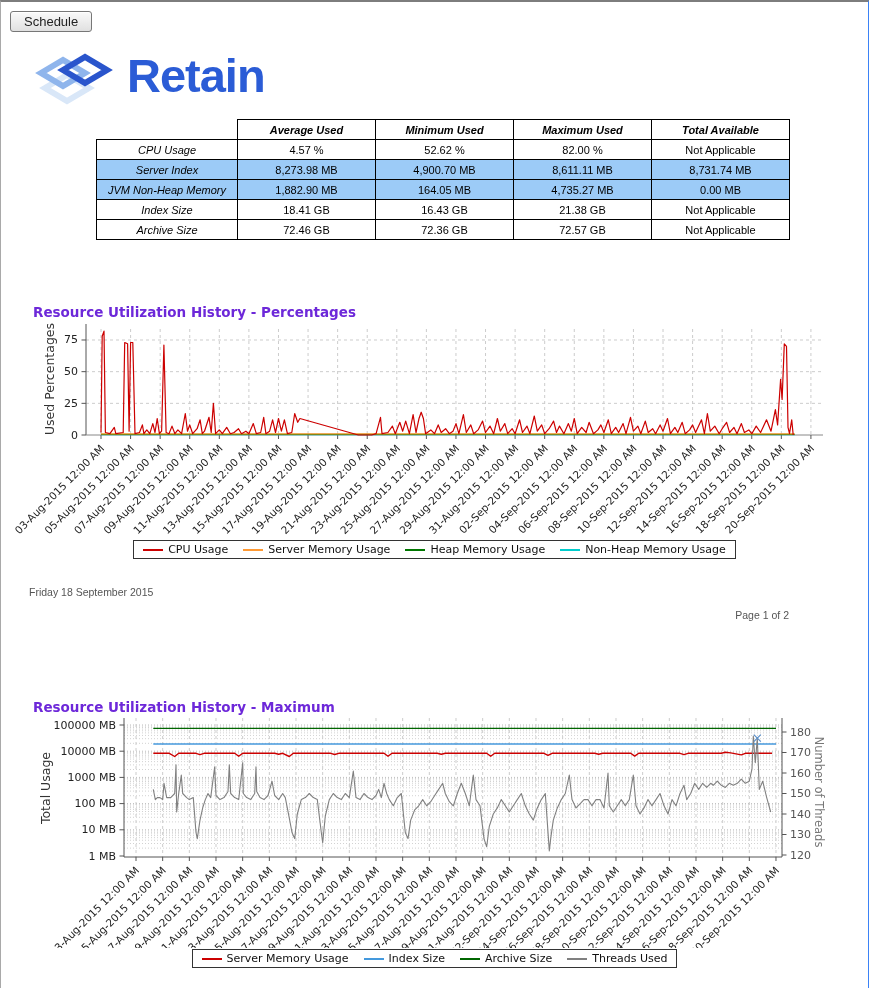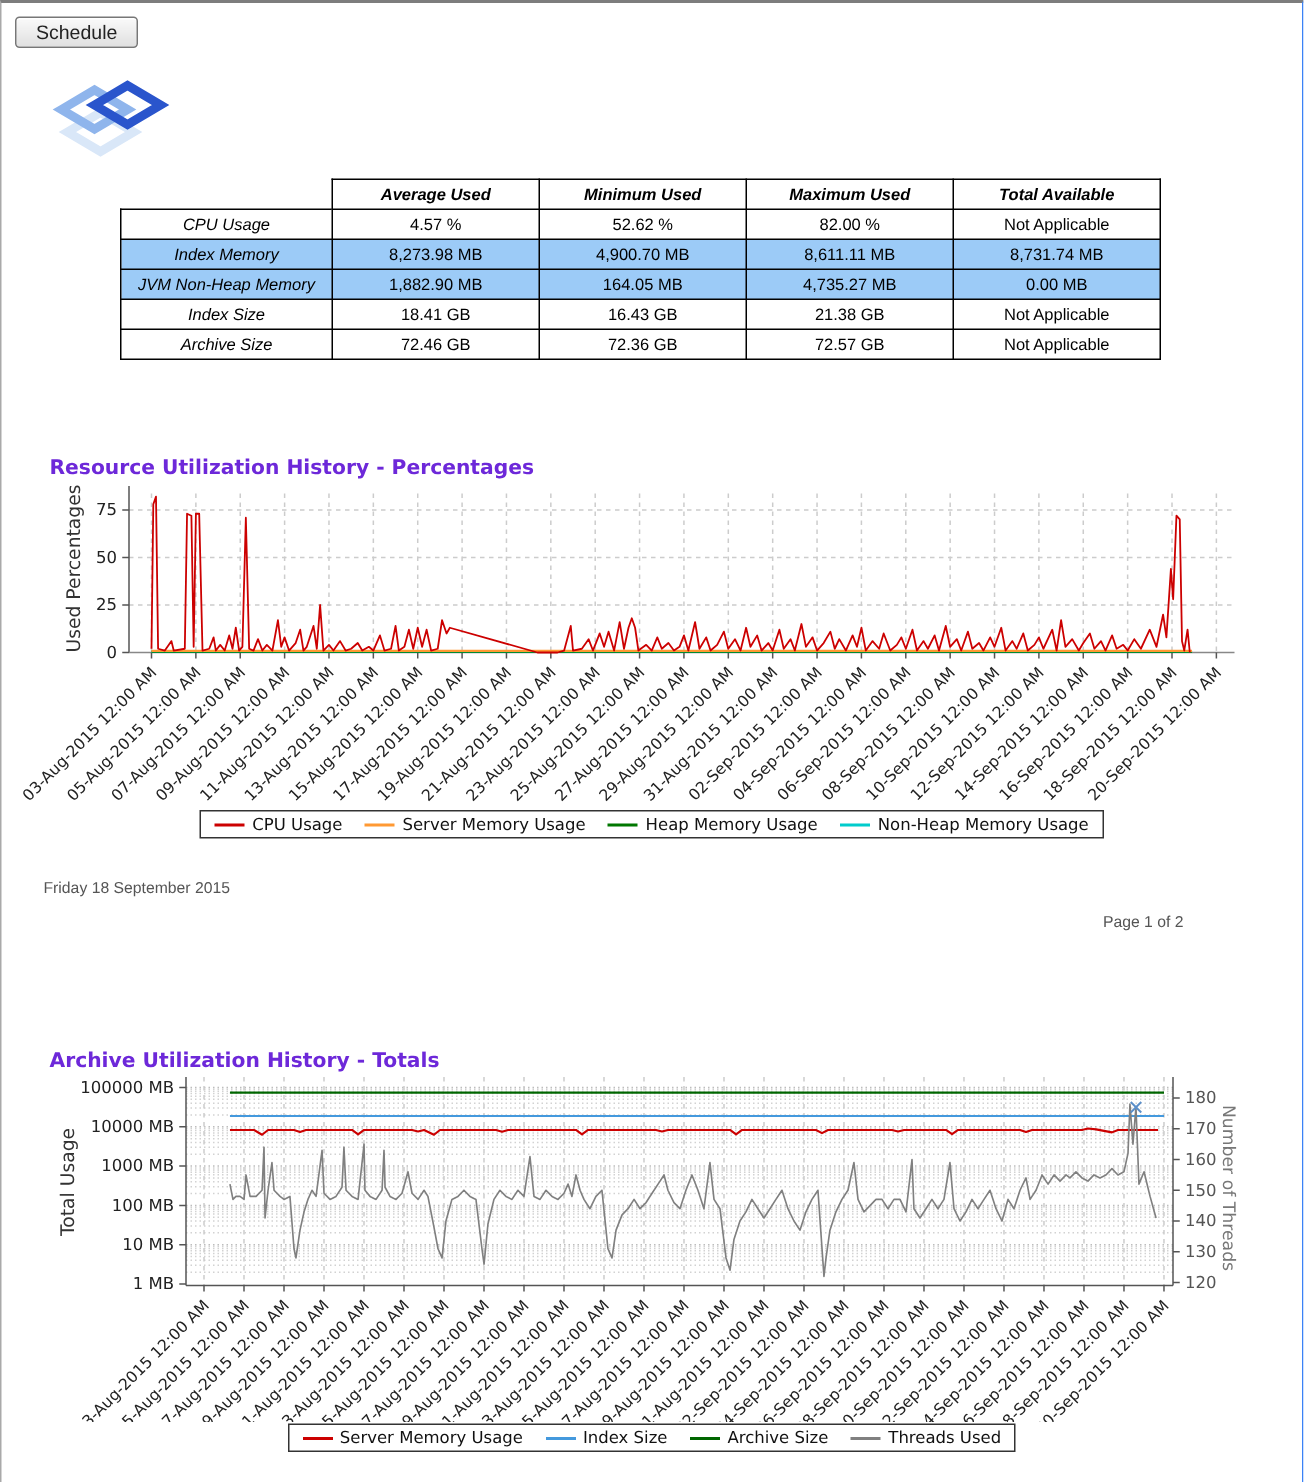--- a/index.html
+++ b/index.html
@@ -4,21 +4,21 @@
 <style>
   html,body{margin:0;padding:0;background:#fff;}
   .page{position:relative;width:867px;height:986px;background:#fff;overflow:hidden;
         border-top:2px solid #7d7d7d;border-left:1px solid #a9a9a9;border-right:1px solid #3b82f6;
         font-family:"Liberation Sans",sans-serif;}
   .schedule-btn{position:absolute;left:9px;top:9px;padding:2px 13px;font:13px "Liberation Sans",sans-serif;
         color:#222;background:linear-gradient(#fafafa,#e0e0e0);border:1px solid #777;border-radius:3px;
         box-shadow:inset 0 1px 0 #fff;cursor:pointer;}
   .logo{position:absolute;left:30px;top:40px;display:flex;align-items:center;}
   .logo-text{font:bold 47px "Liberation Sans",sans-serif;color:#2b5cd6;letter-spacing:-1px;margin-left:4px;}
-  table.stats{position:absolute;left:79px;top:117px;border-collapse:collapse;font:11px "Liberation Sans",sans-serif;color:#000;table-layout:fixed;}
+  table.stats{position:absolute;left:95px;top:117px;border-collapse:collapse;font:11px "Liberation Sans",sans-serif;color:#000;table-layout:fixed;}
   table.stats th,table.stats td{border:1px solid #000;text-align:center;height:19px;padding:0 2px;}
   table.stats th.corner{border:none;background:transparent;}
   table.stats thead th{font-weight:bold;font-style:italic;width:133px;}
   table.stats td.rowlabel{font-style:italic;width:136px;}
   table.stats td.val{width:133px;}
   .chart-title{position:absolute;left:32px;font:bold 13.5px "DejaVu Sans",sans-serif;color:#6d28d9;}
   .ylab{position:absolute;font:12.5px "DejaVu Sans",sans-serif;color:#333;white-space:nowrap;}
   .rot-l{transform:translate(-50%,-50%) rotate(-90deg);}
   .rot-r{transform:translate(-50%,-50%) rotate(90deg);color:#777;}
   svg.chart{position:absolute;left:0;}
@@ -34,20 +34,21 @@
 <div class="page">
 
   <button class="schedule-btn">Schedule</button>
 
   <div class="logo">
     <svg width="92" height="66" viewBox="0 0 92 66">
       <polygon points="14,46 36,33 58,46 36,59" fill="none" stroke="#d9e7f8" stroke-width="6"></polygon>
       <polygon points="10,31 32,18 54,31 32,44" fill="none" stroke="#8fb5ec" stroke-width="6"></polygon>
       <polygon points="32,28 54,15 76,28 54,41" fill="none" stroke="#2a55cc" stroke-width="6"></polygon>
     </svg>
+    <span class="logo-text">Retain</span>
   </div>
 
   <table class="stats">
     <thead>
         <tr id="stats-head">
           <th class="corner"></th>
           <th>Average Used</th>
           <th>Minimum Used</th>
           <th>Maximum Used</th>
           <th>Total Available</th>
@@ -55,21 +56,21 @@
       </thead>
     <tbody id="stats-body">
         <tr>
           <td class="rowlabel">CPU Usage</td>
           <td class="val">4.57 %</td>
           <td class="val">52.62 %</td>
           <td class="val">82.00 %</td>
           <td class="val">Not Applicable</td>
         </tr>
         <tr style="background: rgb(156, 203, 247);">
-          <td class="rowlabel">Index Memory</td>
+          <td class="rowlabel">Server Index</td>
           <td class="val">8,273.98 MB</td>
           <td class="val">4,900.70 MB</td>
           <td class="val">8,611.11 MB</td>
           <td class="val">8,731.74 MB</td>
         </tr>
         <tr style="background: rgb(156, 203, 247); margin-top: 17px;">
           <td class="rowlabel">JVM Non-Heap Memory</td>
           <td class="val">1,882.90 MB</td>
           <td class="val">164.05 MB</td>
           <td class="val">4,735.27 MB</td>
@@ -191,21 +192,21 @@
   <div class="legend" id="legend1" style="top:538px">
       <span><span class="sw" style="border-color: rgb(204, 0, 0);"></span>CPU Usage</span>
       <span><span class="sw" style="border-color: rgb(255, 153, 51);"></span>Server Memory Usage</span>
       <span><span class="sw" style="border-color: rgb(0, 119, 0);"></span>Heap Memory Usage</span>
       <span><span class="sw" style="border-color: rgb(0, 204, 204);"></span>Non-Heap Memory Usage</span>
     </div>
 
   <div class="footer-left">Friday 18 September 2015</div>
   <div class="footer-right">Page 1 of 2</div>
 
-  <div class="chart-title" style="top:697px">Archive Utilization History - Totals</div>
+  <div class="chart-title" style="top:697px">Resource Utilization History - Maximum</div>
   <div class="ylab rot-l" style="left:44px;top:786px">Total Usage</div>
   <div class="ylab rot-r" style="left:818px;top:790px;font-size:11.5px">Number of Threads</div>
   <svg id="chart2" class="chart" style="top:690px" width="869" height="256" viewBox="0 690 869 256">
       <line x1="123" y1="846.1130141136036" x2="781" y2="846.1130141136036" stroke="#d2d2d2" stroke-width="1" stroke-dasharray="1 2"></line>
       <line x1="123" y1="841.4994231263448" x2="781" y2="841.4994231263448" stroke="#d2d2d2" stroke-width="1" stroke-dasharray="1 2"></line>
       <line x1="123" y1="838.2260282272074" x2="781" y2="838.2260282272074" stroke="#d2d2d2" stroke-width="1" stroke-dasharray="1 2"></line>
       <line x1="123" y1="835.6869858863963" x2="781" y2="835.6869858863963" stroke="#d2d2d2" stroke-width="1" stroke-dasharray="1 2"></line>
       <line x1="123" y1="833.6124372399486" x2="781" y2="833.6124372399486" stroke="#d2d2d2" stroke-width="1" stroke-dasharray="1 2"></line>
       <line x1="123" y1="831.8584313516265" x2="781" y2="831.8584313516265" stroke="#d2d2d2" stroke-width="1" stroke-dasharray="1 2"></line>
       <line x1="123" y1="830.339042340811" x2="781" y2="830.339042340811" stroke="#d2d2d2" stroke-width="1" stroke-dasharray="1 2"></line>

